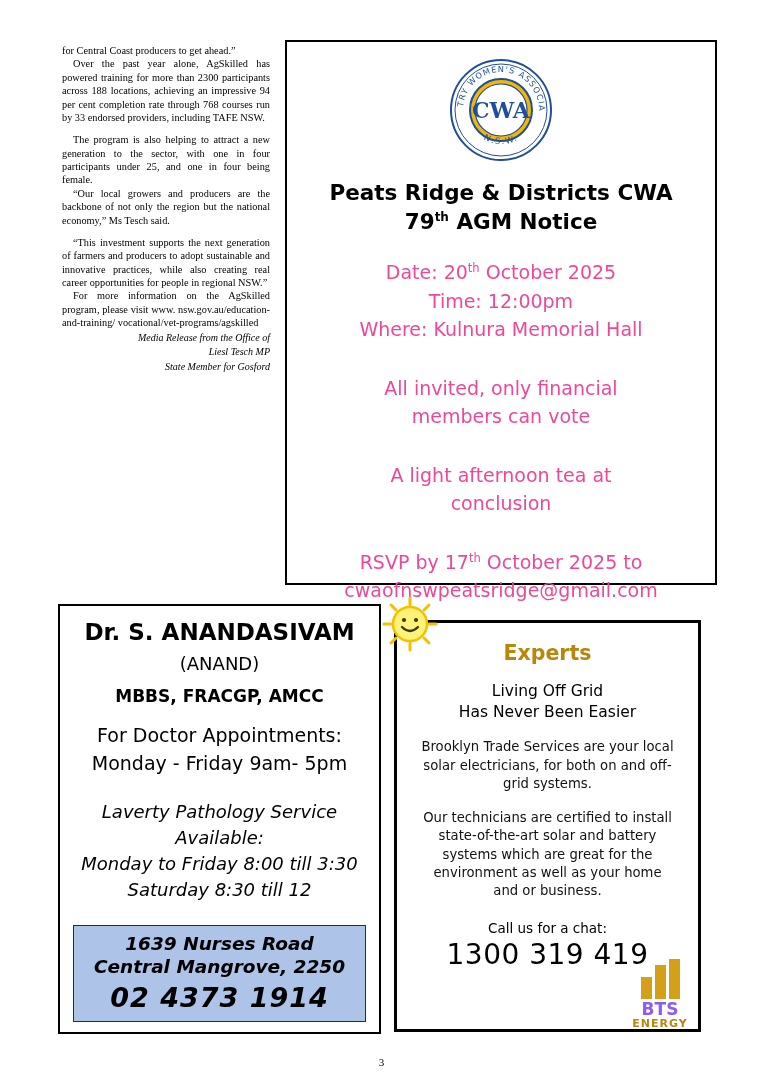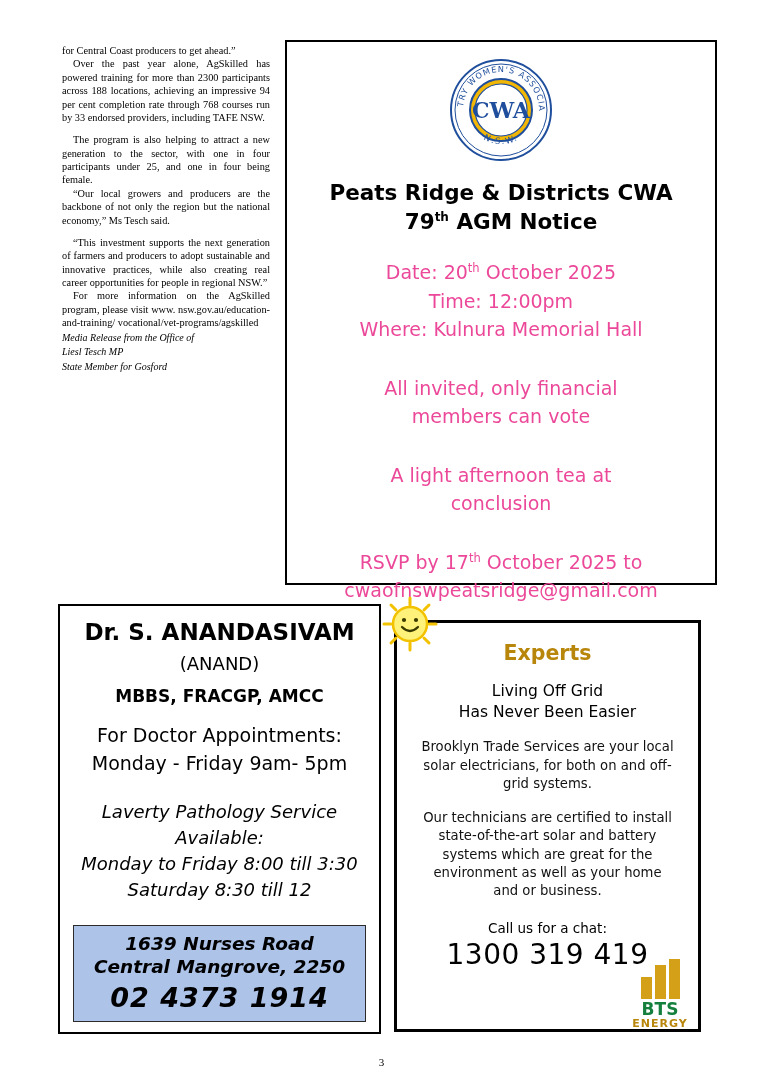--- a/index.html
+++ b/index.html
@@ -20,21 +20,21 @@
     font-family: "Liberation Serif", serif;
     font-size: 10.3px;
     line-height: 1.30;
     text-align: justify;
     color: #000;
   }
   #article p { margin: 0 0 0 0; text-indent: 11px; }
   #article p.spaced { margin-top: 9px; }
   #article p.noindent { text-indent: 0; }
   #article .credit {
-    text-align: left;
+    text-align: right;
     font-style: italic;
     font-family: "Liberation Serif", serif;
     font-size: 10px;
     line-height: 1.25;
     margin-top: 2px;
     text-indent: 0;
   }
 
   
   #cwa-ad {
@@ -189,21 +189,21 @@
   }
   #bts-logo {
     position: absolute;
     right: 4px; bottom: -6px;
     width: 68px; height: 76px;
     text-align: center;
   }
   #bts-logo .bars { display:flex; justify-content:center; align-items:flex-end; gap:3px; height:40px; }
   #bts-logo .bars i { display:block; background:#d4a017; width:11px; }
   #bts-logo .bt {
-    color:#15803d; font-weight:bold; font-size:17px; line-height:1.0; margin-top:2px;
+    color:#8b5cf6; font-weight:bold; font-size:17px; line-height:1.0; margin-top:2px;
   }
   #bts-logo .en {
     color:#b8860b; font-weight:bold; font-size:11px; line-height:1.0; letter-spacing:1px;
   }
 
   
   #page-number {
     position: absolute;
     left: 0; right: 0;
     top: 1056px;

